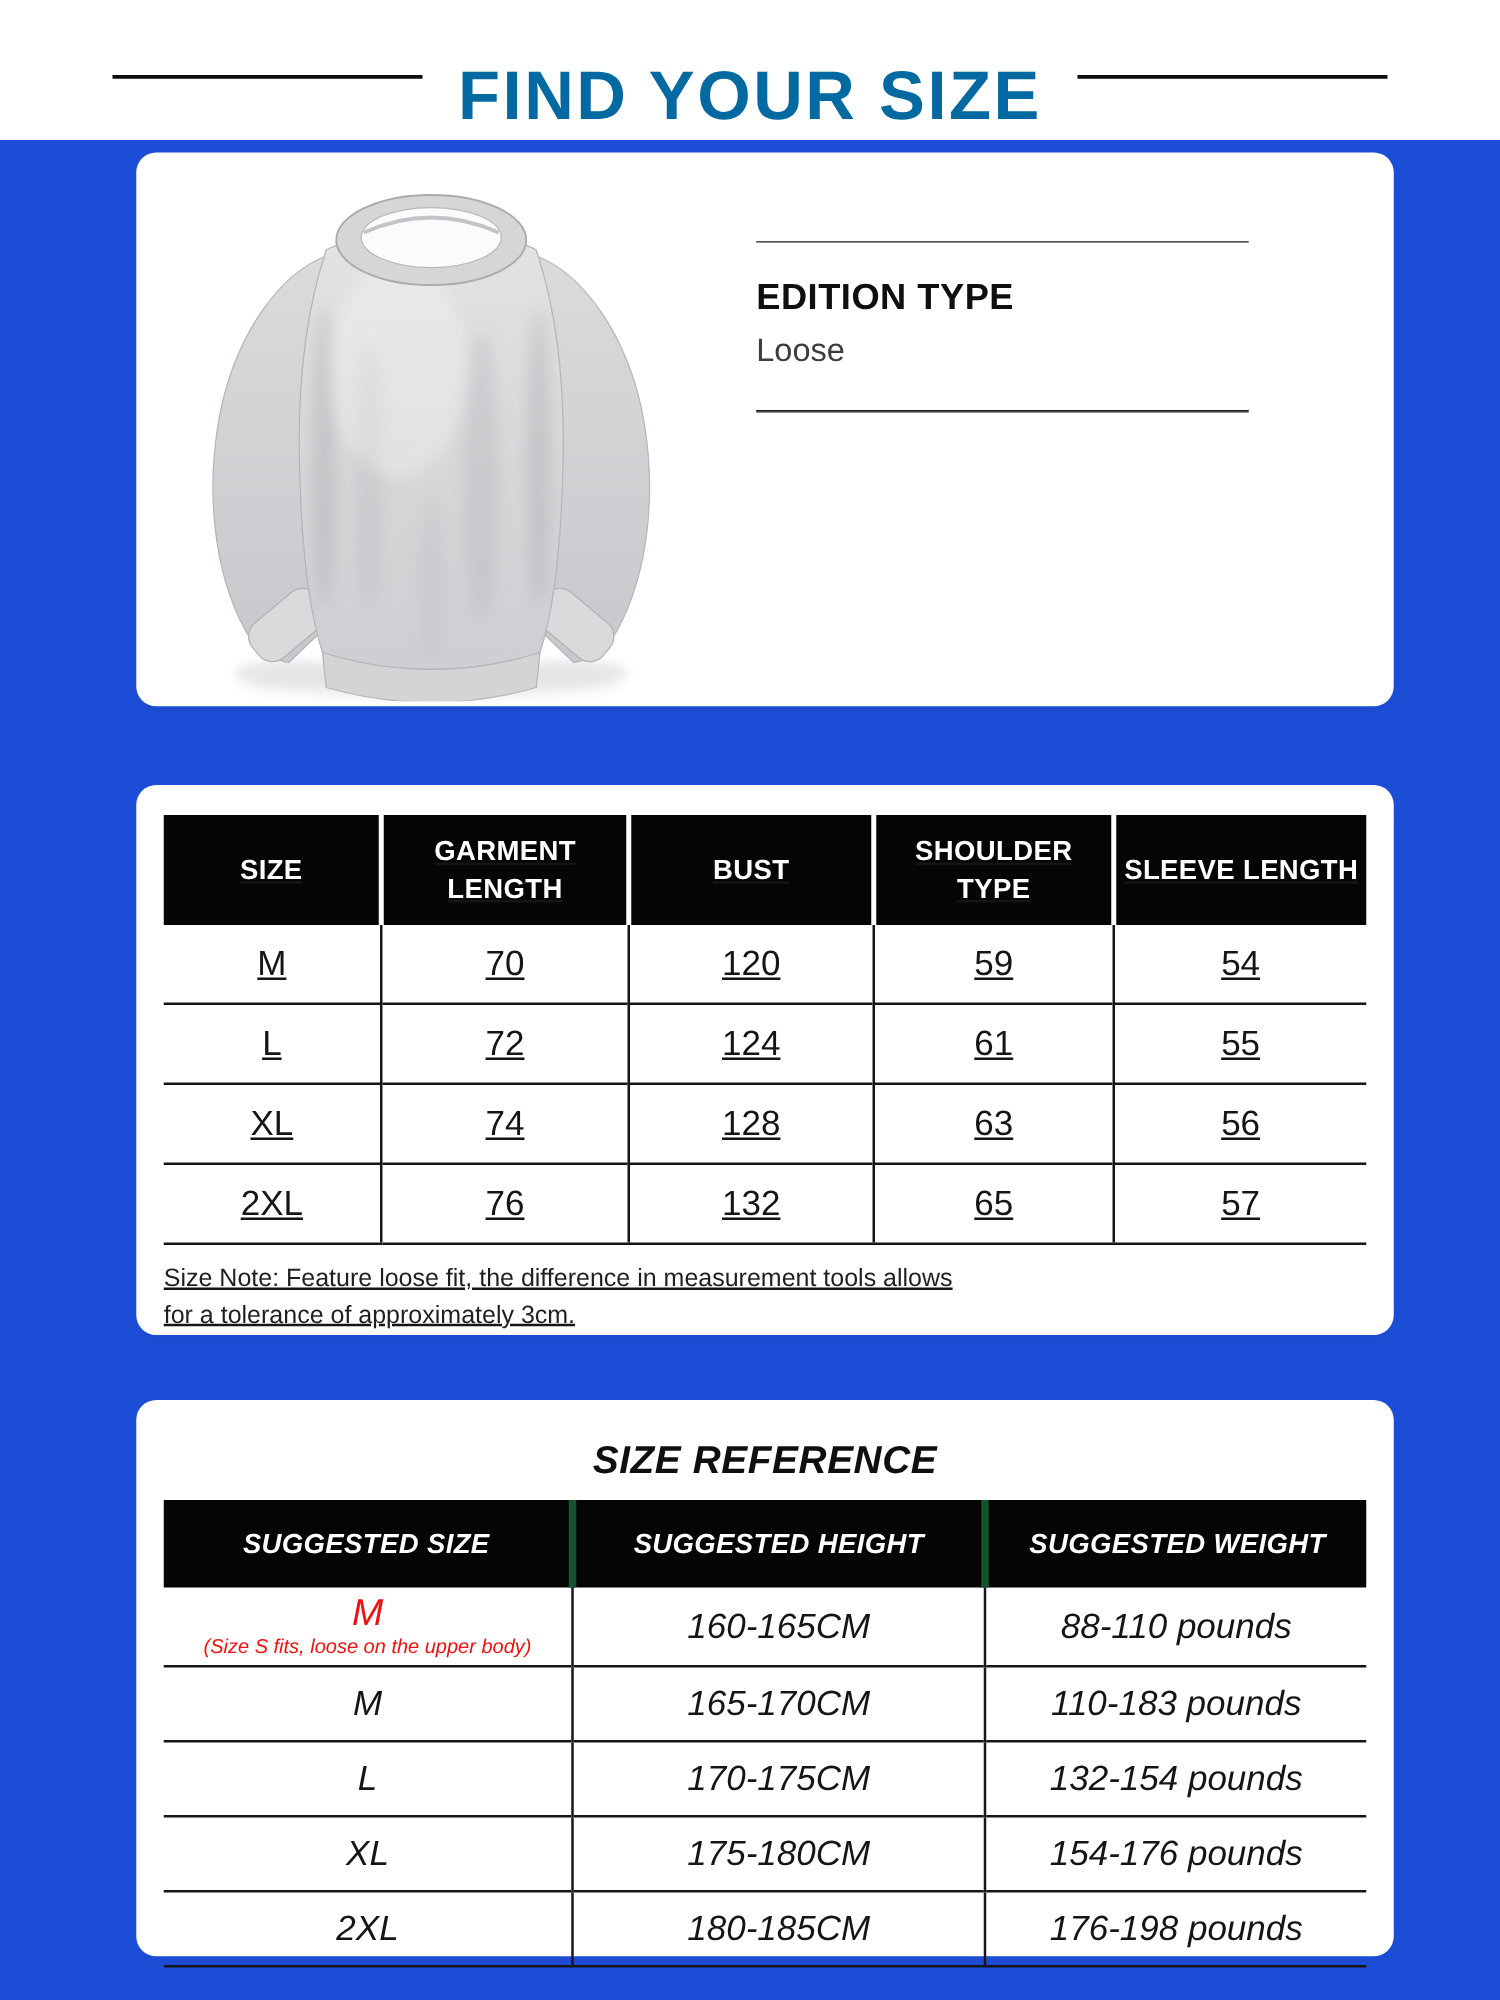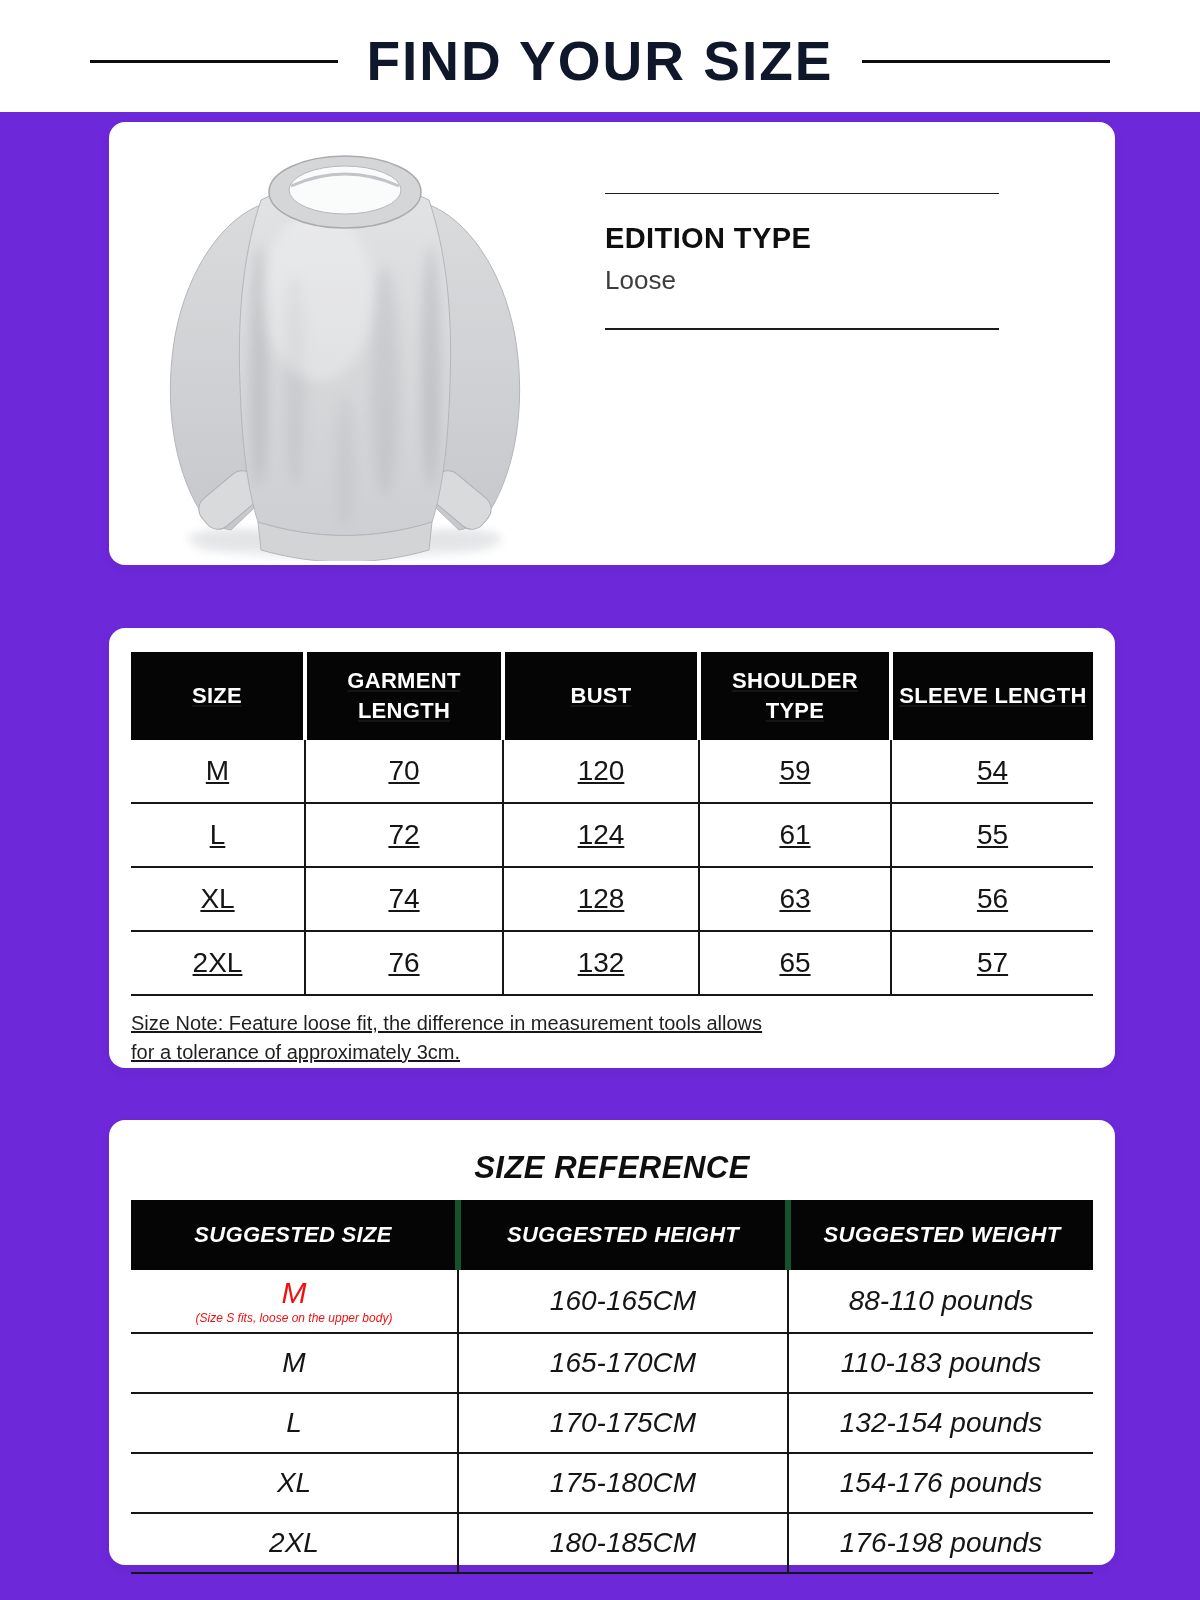--- a/index.html
+++ b/index.html
@@ -4,21 +4,21 @@
 <style>
   html,body{margin:0;padding:0;}
   body{
     width:1200px;height:1600px;background:#ffffff;
     font-family:"Liberation Sans","DejaVu Sans",sans-serif;color:#151515;
     -webkit-font-smoothing:antialiased;overflow:hidden;
   }
   
   .title-band{height:112px;background:#ffffff;display:flex;align-items:center;justify-content:center;gap:28px;}
   .title-band .rule{width:248px;height:3px;background:#0d0d0d;margin-top:10px;}
-  .page-title{margin:0;position:relative;top:5px;font-size:55px;font-weight:bold;letter-spacing:2px;color:#0f172a;white-space:nowrap;}
+  .page-title{margin:0;position:relative;top:20px;font-size:55px;font-weight:bold;letter-spacing:2px;color:#0369a1;white-space:nowrap;}
   
   .gray{background:#f4f5f6;height:1488px;box-sizing:border-box;padding-top:10px;}
   .card{width:1006px;margin:0 auto;background:#ffffff;border-radius:16px;box-shadow:0 4px 12px rgba(0,0,0,0.05);}
   .card-product{height:443px;position:relative;}
   .card-table{height:440px;margin-top:63px;box-sizing:border-box;padding:24px 22px 0;text-decoration:underline;}
   .card-ref{height:445px;margin-top:52px;box-sizing:border-box;padding:16px 22px 0;font-style:italic;}
   
   .product-art{position:absolute;left:14px;top:4px;width:445px;height:435px;}
   .specs{position:absolute;left:496px;top:71px;width:394px;}
   .spec-divider{height:1px;background:#1c1c1c;}
@@ -42,34 +42,34 @@
   .ref-title{margin:14px 0 0;text-align:center;font-size:31px;font-weight:bold;letter-spacing:.5px;color:#0f0f0f;}
   .ref-table{margin-top:14px;}
   .ref-table th{height:70px;}
   .ref-table th + th{border-left:6px solid #14532d;}
   .ref-table td{height:58px;}
   .ref-table tbody tr:first-child td{height:62px;}
   .ref-table tbody td + td{border-left:2px solid #161616;}
   .ref-table tbody tr + tr td{border-top:2px solid #161616;}
   .ref-table tbody tr:last-child td{border-bottom:2px solid #161616;}
   .hl-size{font-size:30px;line-height:1.05;color:var(--accent,#ee1111);}
-  .hl-note{font-size:12px;line-height:1.2;margin-top:2px;color:var(--accent,#ee1111);}
+  .hl-note{font-size:16px;line-height:1.2;margin-top:2px;color:var(--accent,#ee1111);}
 </style>
 </head>
 <body>
 
 <div>
 
   <header class="title-band">
     <span class="rule"></span>
     <h1 class="page-title">FIND YOUR SIZE</h1>
     <span class="rule"></span>
   </header>
 
-  <div class="gray" style="background: #6d28d9; padding-left: 24px;">
+  <div class="gray" style="background: #1d4ed8; padding-left: 24px;">
 
     <section class="card card-product">
       <div class="product-art">
         <svg width="445" height="435" viewBox="0 0 445 435" xmlns="http://www.w3.org/2000/svg">
           <defs>
             <linearGradient id="gb" x1="0" y1="0" x2="0" y2="1">
               <stop offset="0" stop-color="#e2e3e5"></stop>
                 <stop offset="0.55" stop-color="#d6d7d9"></stop>
                 <stop offset="1" stop-color="#cdcfd2"></stop>
             </linearGradient>

